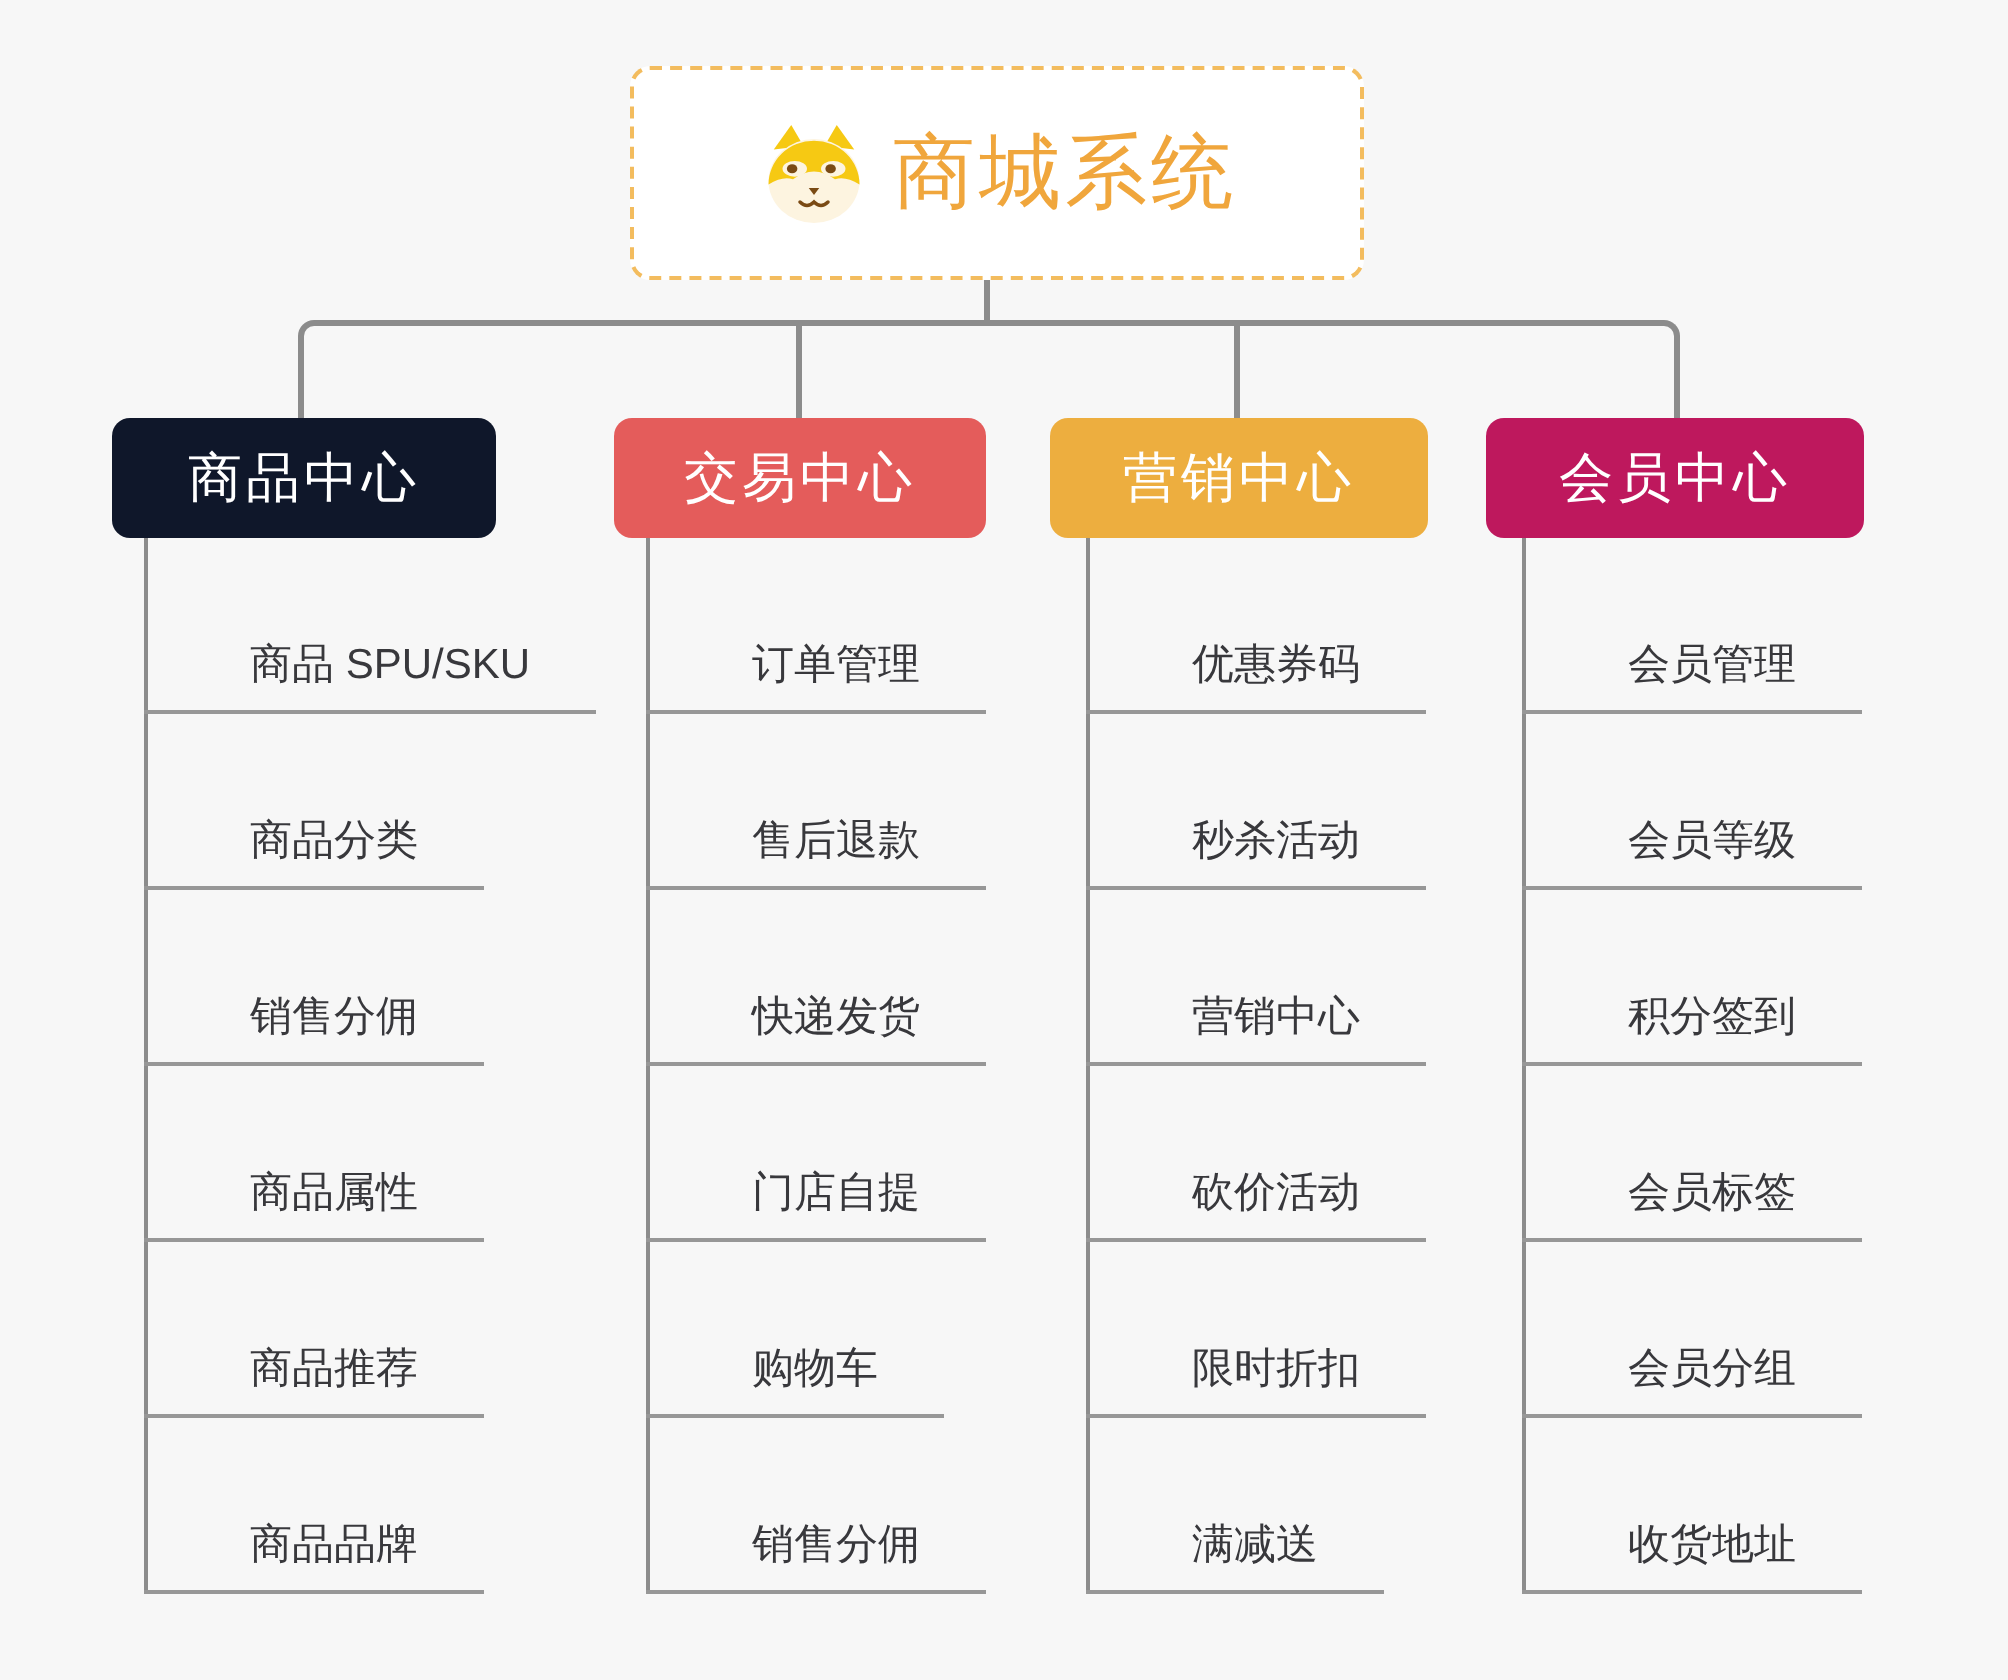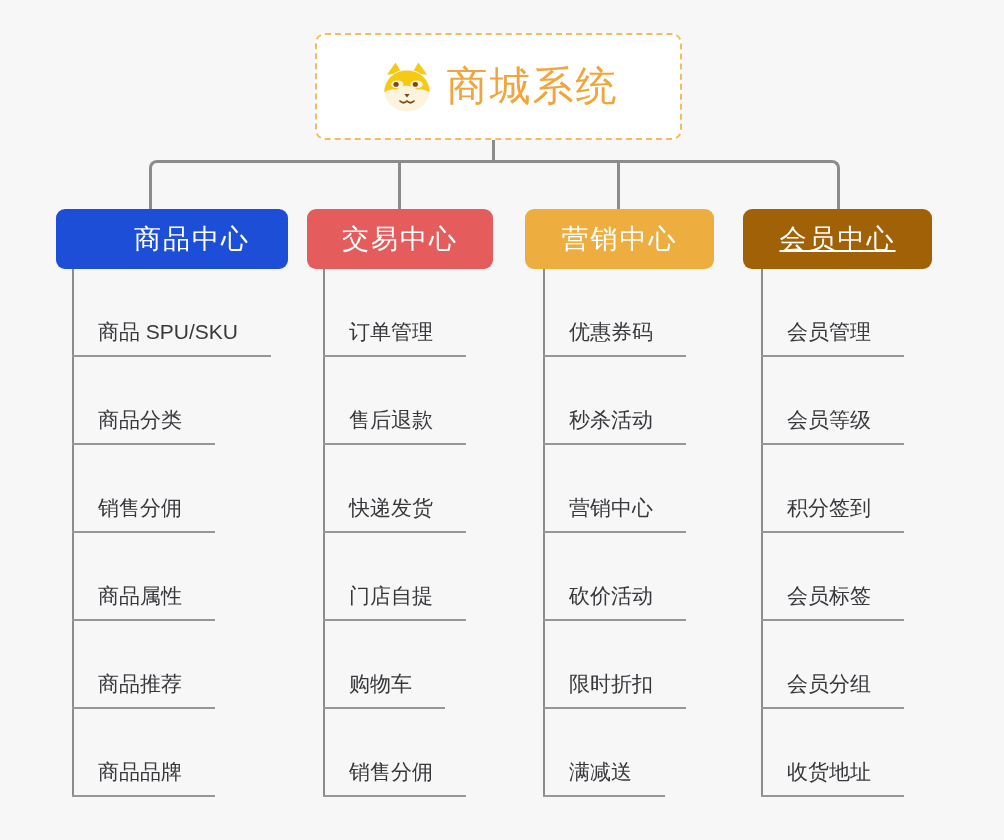--- a/index.html
+++ b/index.html
@@ -72,21 +72,21 @@
   .trunk-0 { left: 72px; }
   .trunk-1 { left: 323px; }
   .trunk-2 { left: 543px; }
   .trunk-3 { left: 761px; }
 
   .child {
     height: 88px;
     box-sizing: border-box;
     width: max-content;
     min-width: 120px;
-    padding: 0 33px 9px 26px;
+    padding: 0 33px 9px 53px;
     border-bottom: 2px solid #979797;
     display: flex; align-items: flex-end;
     font-size: 21px;
     color: #38383c;
     white-space: nowrap;
   }
 </style>
 </head>
 <body>
 
@@ -110,30 +110,30 @@
       <ellipse cx="21" cy="29" rx="7" ry="4.5" fill="#fdf4e0"></ellipse>
       <ellipse cx="43" cy="29" rx="7" ry="4.5" fill="#fdf4e0"></ellipse>
       <ellipse cx="19.5" cy="29" rx="3" ry="2.6" fill="#7a4a14"></ellipse>
       <ellipse cx="41.5" cy="29" rx="3" ry="2.6" fill="#7a4a14"></ellipse>
       <path d="M 29 40 L 35 40 L 32 44 Z" fill="#7a4a14"></path>
       <path d="M 24 48 Q 28 52 32 48 Q 36 52 40 48" stroke="#7a4a14" stroke-width="2" fill="none" stroke-linecap="round"></path>
     </svg>
     <span class="root-title">商城系统</span>
   </div>
 
-  <div class="branch-node branch-0" style="background-color: #1d4ed8; padding-left: 40px;">
+  <div class="branch-node branch-0" style="background-color: #0f172a;">
     <span>商品中心</span>
   </div>
   <div class="branch-node branch-1" style="background-color: rgb(228, 92, 91); align-items: center;">
     <span>交易中心</span>
   </div>
   <div class="branch-node branch-2" style="background-color: rgb(237, 174, 63);">
     <span>营销中心</span>
   </div>
-  <div class="branch-node branch-3" style="background-color: #a16207; text-decoration: underline;">
+  <div class="branch-node branch-3" style="background-color: #be185d;">
     <span>会员中心</span>
   </div>
 
   <div class="col col-0">
     <div class="child">商品 SPU/SKU</div>
     <div class="child">商品分类</div>
     <div class="child">销售分佣</div>
     <div class="child">商品属性</div>
     <div class="child">商品推荐</div>
     <div class="child">商品品牌</div>

